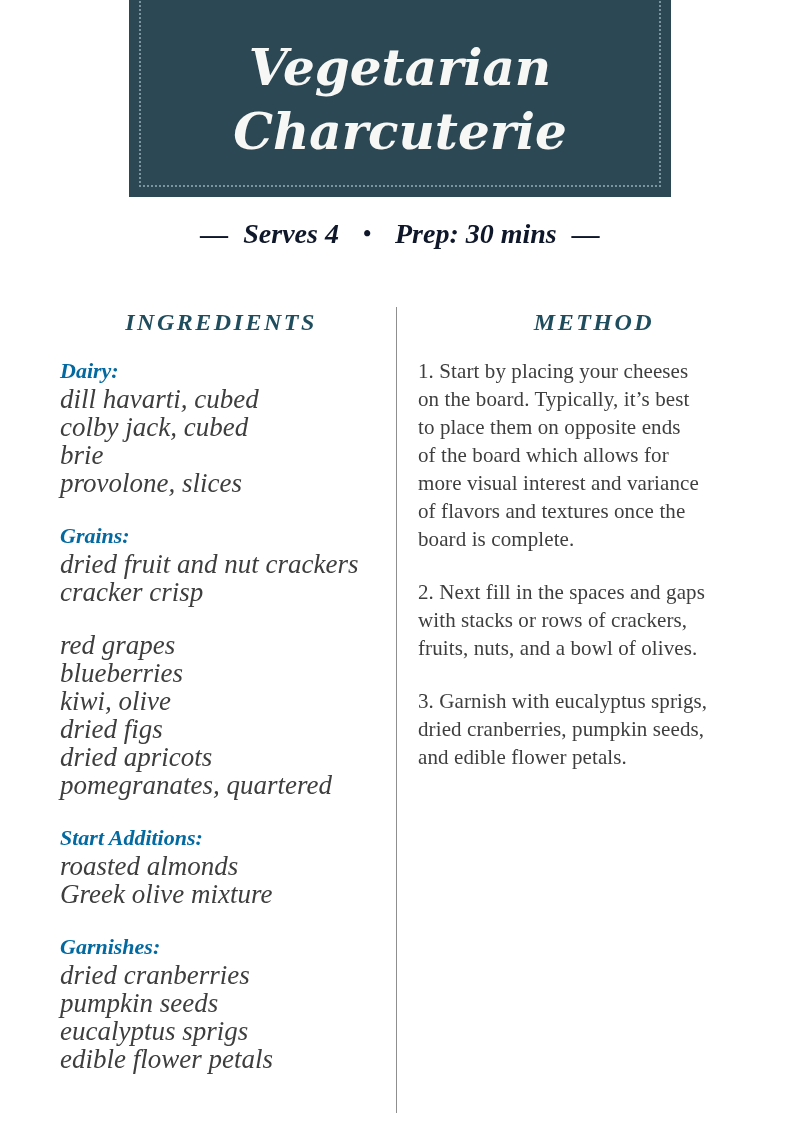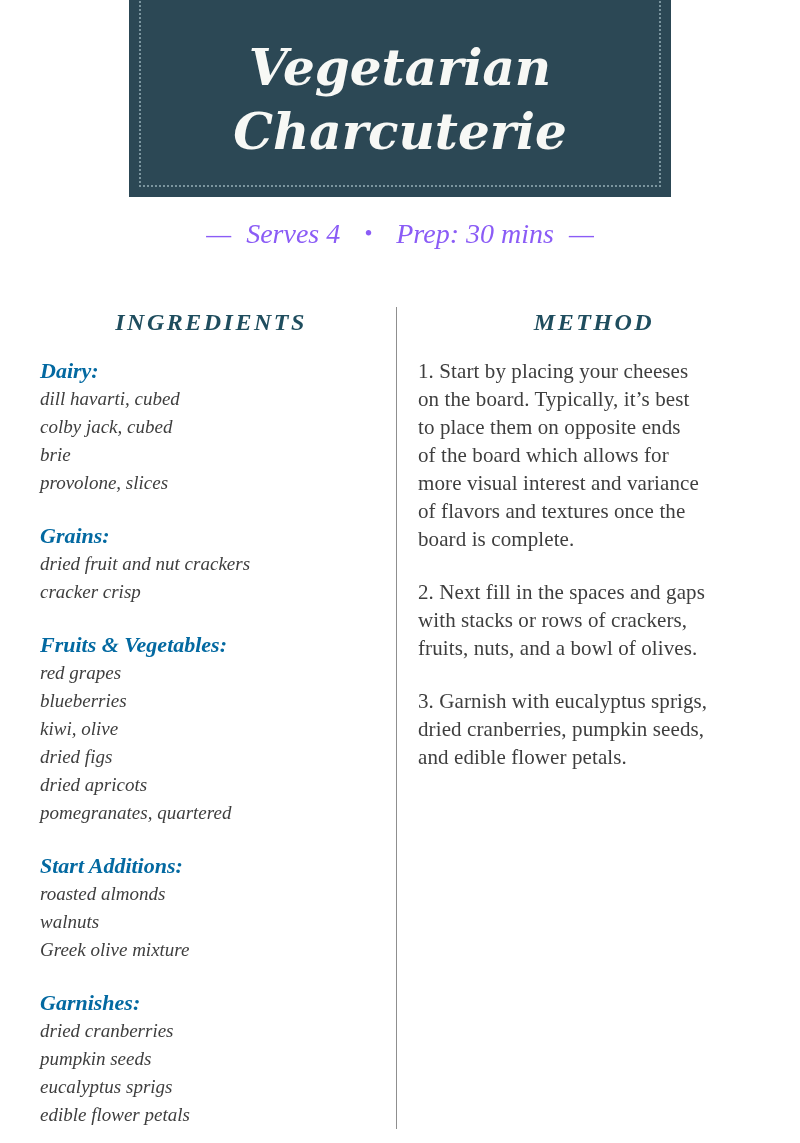--- a/index.html
+++ b/index.html
@@ -38,40 +38,40 @@
     font-weight: bold;
     font-size: 50px;
     line-height: 64px;
   }
   .title span { display: block; }
 
   
   .meta {
     margin-top: 20px;
     text-align: center;
-    color: #8b5cf6;
+    color: #0f172a;
     font-style: italic;
-    font-weight: normal;
+    font-weight: bold;
     font-size: 28px;
     line-height: 34px;
   }
   .meta .dash { margin: 0 8px; }
   .meta .bullet { font-size: 23px; margin: 0 17px; vertical-align: 2px; }
 
   
   .columns {
     display: flex;
     margin-top: 56px;
     min-height: 806px;
     align-items: stretch;
   }
   .col-left {
     width: 396px;
     box-sizing: border-box;
-    padding: 0 14px 0 40px;
+    padding: 0 14px 0 60px;
   }
   .divider {
     width: 1px;
     background: #8f8f8f;
   }
   .col-right {
     flex: 1;
     box-sizing: border-box;
     padding: 0 30px 0 21px;
   }
@@ -88,21 +88,21 @@
   .group { margin-top: 25px; }
   .group:first-of-type { margin-top: 9px; }
   .group-title {
     font-size: 22px;
     line-height: 28px;
     font-weight: bold;
     font-style: italic;
     color: #0369a1;
   }
   .item {
-    font-size: 19px;
+    font-size: 27px;
     line-height: 28px;
     font-style: italic;
     color: #3e3e3e;
   }
   .step {
     margin: 0 0 25px 0;
     font-size: 21px;
     line-height: 28px;
     color: #3e3e3e;
     white-space: pre-line;
@@ -143,33 +143,31 @@
         <div class="item">provolone, slices</div>
       </div>
 
       <div class="group">
         <div class="group-title">Grains:</div>
         <div class="item">dried fruit and nut crackers</div>
         <div class="item">cracker crisp</div>
       </div>
 
       <div class="group">
-        <div class="group-title">Fruits &amp; Vegetables:</div>
         <div class="item">red grapes</div>
         <div class="item">blueberries</div>
         <div class="item">kiwi, olive</div>
         <div class="item">dried figs</div>
         <div class="item">dried apricots</div>
         <div class="item">pomegranates, quartered</div>
       </div>
 
       <div class="group">
         <div class="group-title">Start Additions:</div>
         <div class="item">roasted almonds</div>
-        <div class="item">walnuts</div>
         <div class="item">Greek olive mixture</div>
       </div>
 
       <div class="group">
         <div class="group-title">Garnishes:</div>
         <div class="item">dried cranberries</div>
         <div class="item">pumpkin seeds</div>
         <div class="item">eucalyptus sprigs</div>
         <div class="item">edible flower petals</div>
       </div>

